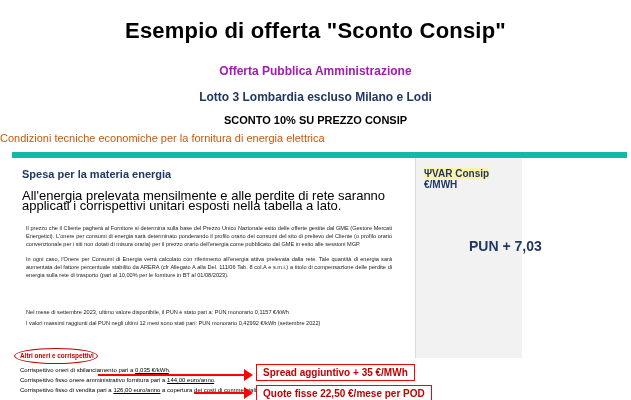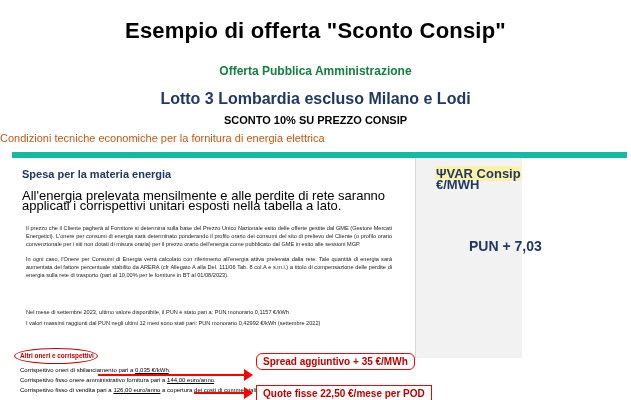--- a/index.html
+++ b/index.html
@@ -15,25 +15,25 @@
 
   .title{
     position:absolute;left:0;top:18px;width:631px;
     text-align:center;
     font-size:22px;font-weight:bold;color:#000;
     letter-spacing:.2px;
   }
 
   .sub1{
     position:absolute;left:0;top:64px;width:631px;text-align:center;
-    font-size:12px;font-weight:bold;color:#15803d;
+    font-size:12px;font-weight:bold;color:#a21caf;
   }
   .sub2{
     position:absolute;left:0;top:90px;width:631px;text-align:center;
-    font-size:16px;font-weight:bold;color:#1F3864;
+    font-size:12px;font-weight:bold;color:#1F3864;
   }
   .sub3{
     position:absolute;left:0;top:114px;width:631px;text-align:center;
     font-size:11px;font-weight:bold;color:#000;
   }
   .sub4{
     position:absolute;left:0;top:132px;width:631px;
     font-size:11px;color:#C55A11;
   }
 
@@ -70,22 +70,22 @@
     font-size:5.6px;line-height:8px;color:#222;text-align:justify;
   }
   .p-body p{margin:0 0 7px 0;}
   .p-tail{
     position:absolute;left:14px;top:150px;width:366px;
     font-size:5.6px;line-height:8.4px;color:#222;
   }
   .p-tail p{margin:0 0 3px 0;}
 
   .hdr{
-    font-size:13px;font-weight:bold;color:#1F3864;
-    position:absolute;left:8px;top:10px;width:92px;line-height:11px;margin-left:12px;
+    font-size:10px;font-weight:bold;color:#1F3864;
+    position:absolute;left:8px;top:10px;width:92px;line-height:11px;
   }
   .hl{background:#FFF2A8;}
   .big{
     position:absolute;left:8px;top:80px;width:92px;
     font-size:14px;font-weight:bold;color:#1F3864;line-height:17px;padding-left:45px;
   }
 
   
   .bottom{
     position:absolute;left:8px;top:352px;width:615px;height:48px;
@@ -124,21 +124,21 @@
     border-top:6px solid transparent;
     border-bottom:6px solid transparent;
   }
   .redbox{
     position:absolute;
     border:1.5px solid #FF0000;
     background:#ffffff;
     font-size:10px;font-weight:bold;color:#C00000;
     padding:2px 6px;white-space:nowrap;
   }
-  .rb1{left:248px;top:1px;border-radius:6px;}
+  .rb1{left:248px;top:12px;}
   .rb2{left:248px;top:33px;}
 </style>
 </head>
 <body>
 
 <div class="slide">
 
   <div class="title">Esempio di offerta "Sconto Consip"</div>
 
   <div class="sub1">Offerta Pubblica Amministrazione</div>

